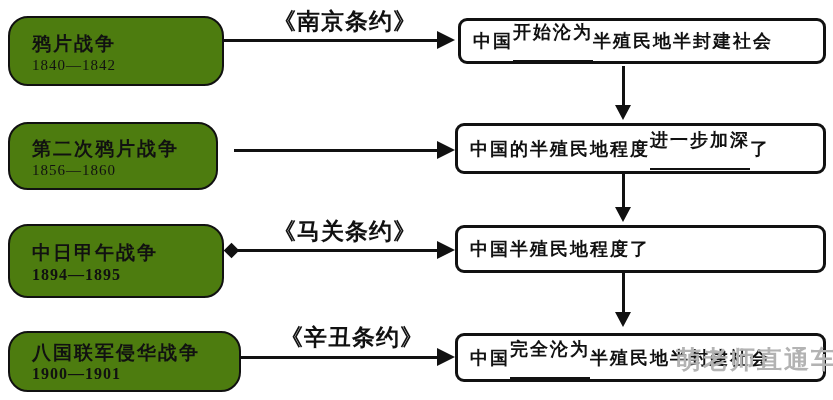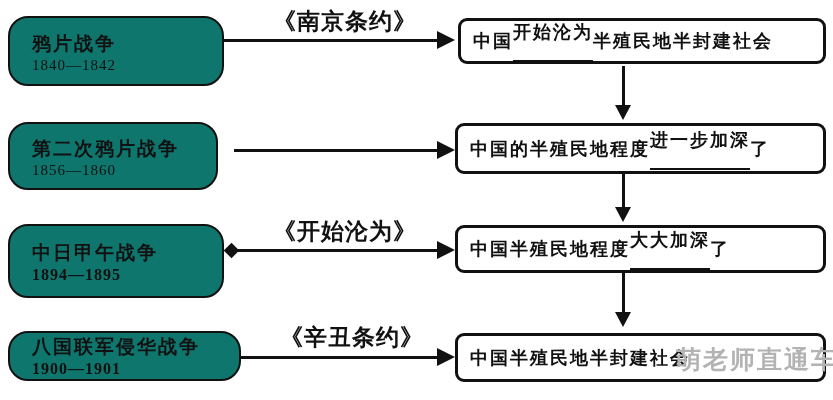--- a/index.html
+++ b/index.html
@@ -3,21 +3,21 @@
 <meta charset="utf-8">
 <style>
   html,body{margin:0;padding:0;background:#ffffff;}
   #canvas{
     position:relative;width:833px;height:400px;background:#ffffff;overflow:hidden;
     font-family:"Liberation Serif","DejaVu Serif",serif;color:#111111;
   }
   
   .event-box{
     position:absolute;box-sizing:border-box;border:2.5px solid #111111;border-radius:20px;
-    background:#0f766e;padding:10px 10px 6px 22px;display:flex;flex-direction:column;justify-content:center;
+    background:#4d7c0f;padding:10px 10px 6px 22px;display:flex;flex-direction:column;justify-content:center;
   }
   .event-title{font-weight:bold;font-size:19px;letter-spacing:2px;line-height:1.25;}
   .event-dates{font-size:15px;letter-spacing:1px;line-height:1.25;}
   .event-dates.bold{font-weight:bold;font-size:16px;}
   
   .result-box{
     position:absolute;box-sizing:border-box;border:3px solid #111111;border-radius:9px;
     background:#ffffff;display:flex;align-items:center;padding-left:12px;
     font-weight:bold;font-size:18px;letter-spacing:2px;white-space:nowrap;
   }
@@ -77,45 +77,45 @@
   </div>
   <div>
     <div class="vline" style="left:622px;top:174px;height:34px;"></div>
     <div class="dhead" style="left:615px;top:207px;"></div>
   </div>
 
   <div class="event-box" style="left:8px;top:224px;width:216px;height:74px;">
     <div class="event-title">中日甲午战争</div>
     <div class="event-dates bold">1894—1895</div>
   </div>
-  <div class="treaty" style="left:245px;top:216px;">《开始沦为》</div>
+  <div class="treaty" style="left:245px;top:216px;">《马关条约》</div>
   <div>
     <div class="diamond" style="left:226px;top:245px;"></div>
     <div class="hline" style="left:232px;top:249px;width:205px;"></div>
     <div class="rhead" style="left:437px;top:241px;"></div>
   </div>
   <div class="result-box" style="left:455px;top:225px;width:371px;height:48px;">
     <span>中国半殖民地程度</span>
-      <span class="u">大大加深</span>
       <span>了</span>
   </div>
   <div>
     <div class="vline" style="left:622px;top:273px;height:40px;"></div>
     <div class="dhead" style="left:615px;top:312px;"></div>
   </div>
 
-  <div class="event-box" style="left:8px;top:331px;width:233px;height:50px;padding-top:8px;">
+  <div class="event-box" style="left:8px;top:331px;width:233px;height:61px;padding-top:8px;">
     <div class="event-title">八国联军侵华战争</div>
     <div class="event-dates bold">1900—1901</div>
   </div>
   <div class="treaty" style="left:252px;top:322px;">《辛丑条约》</div>
   <div>
     <div class="hline" style="left:241px;top:356px;width:196px;"></div>
     <div class="rhead" style="left:437px;top:348px;"></div>
   </div>
   <div class="result-box" style="left:455px;top:333px;width:371px;height:49px;">
     <span>中国</span>
+      <span class="u">完全沦为</span>
       <span>半殖民地半封建社会</span>
   </div>
 
   <div class="watermark">萌老师直通车</div>
 
 </div>
 
 </body></html>

